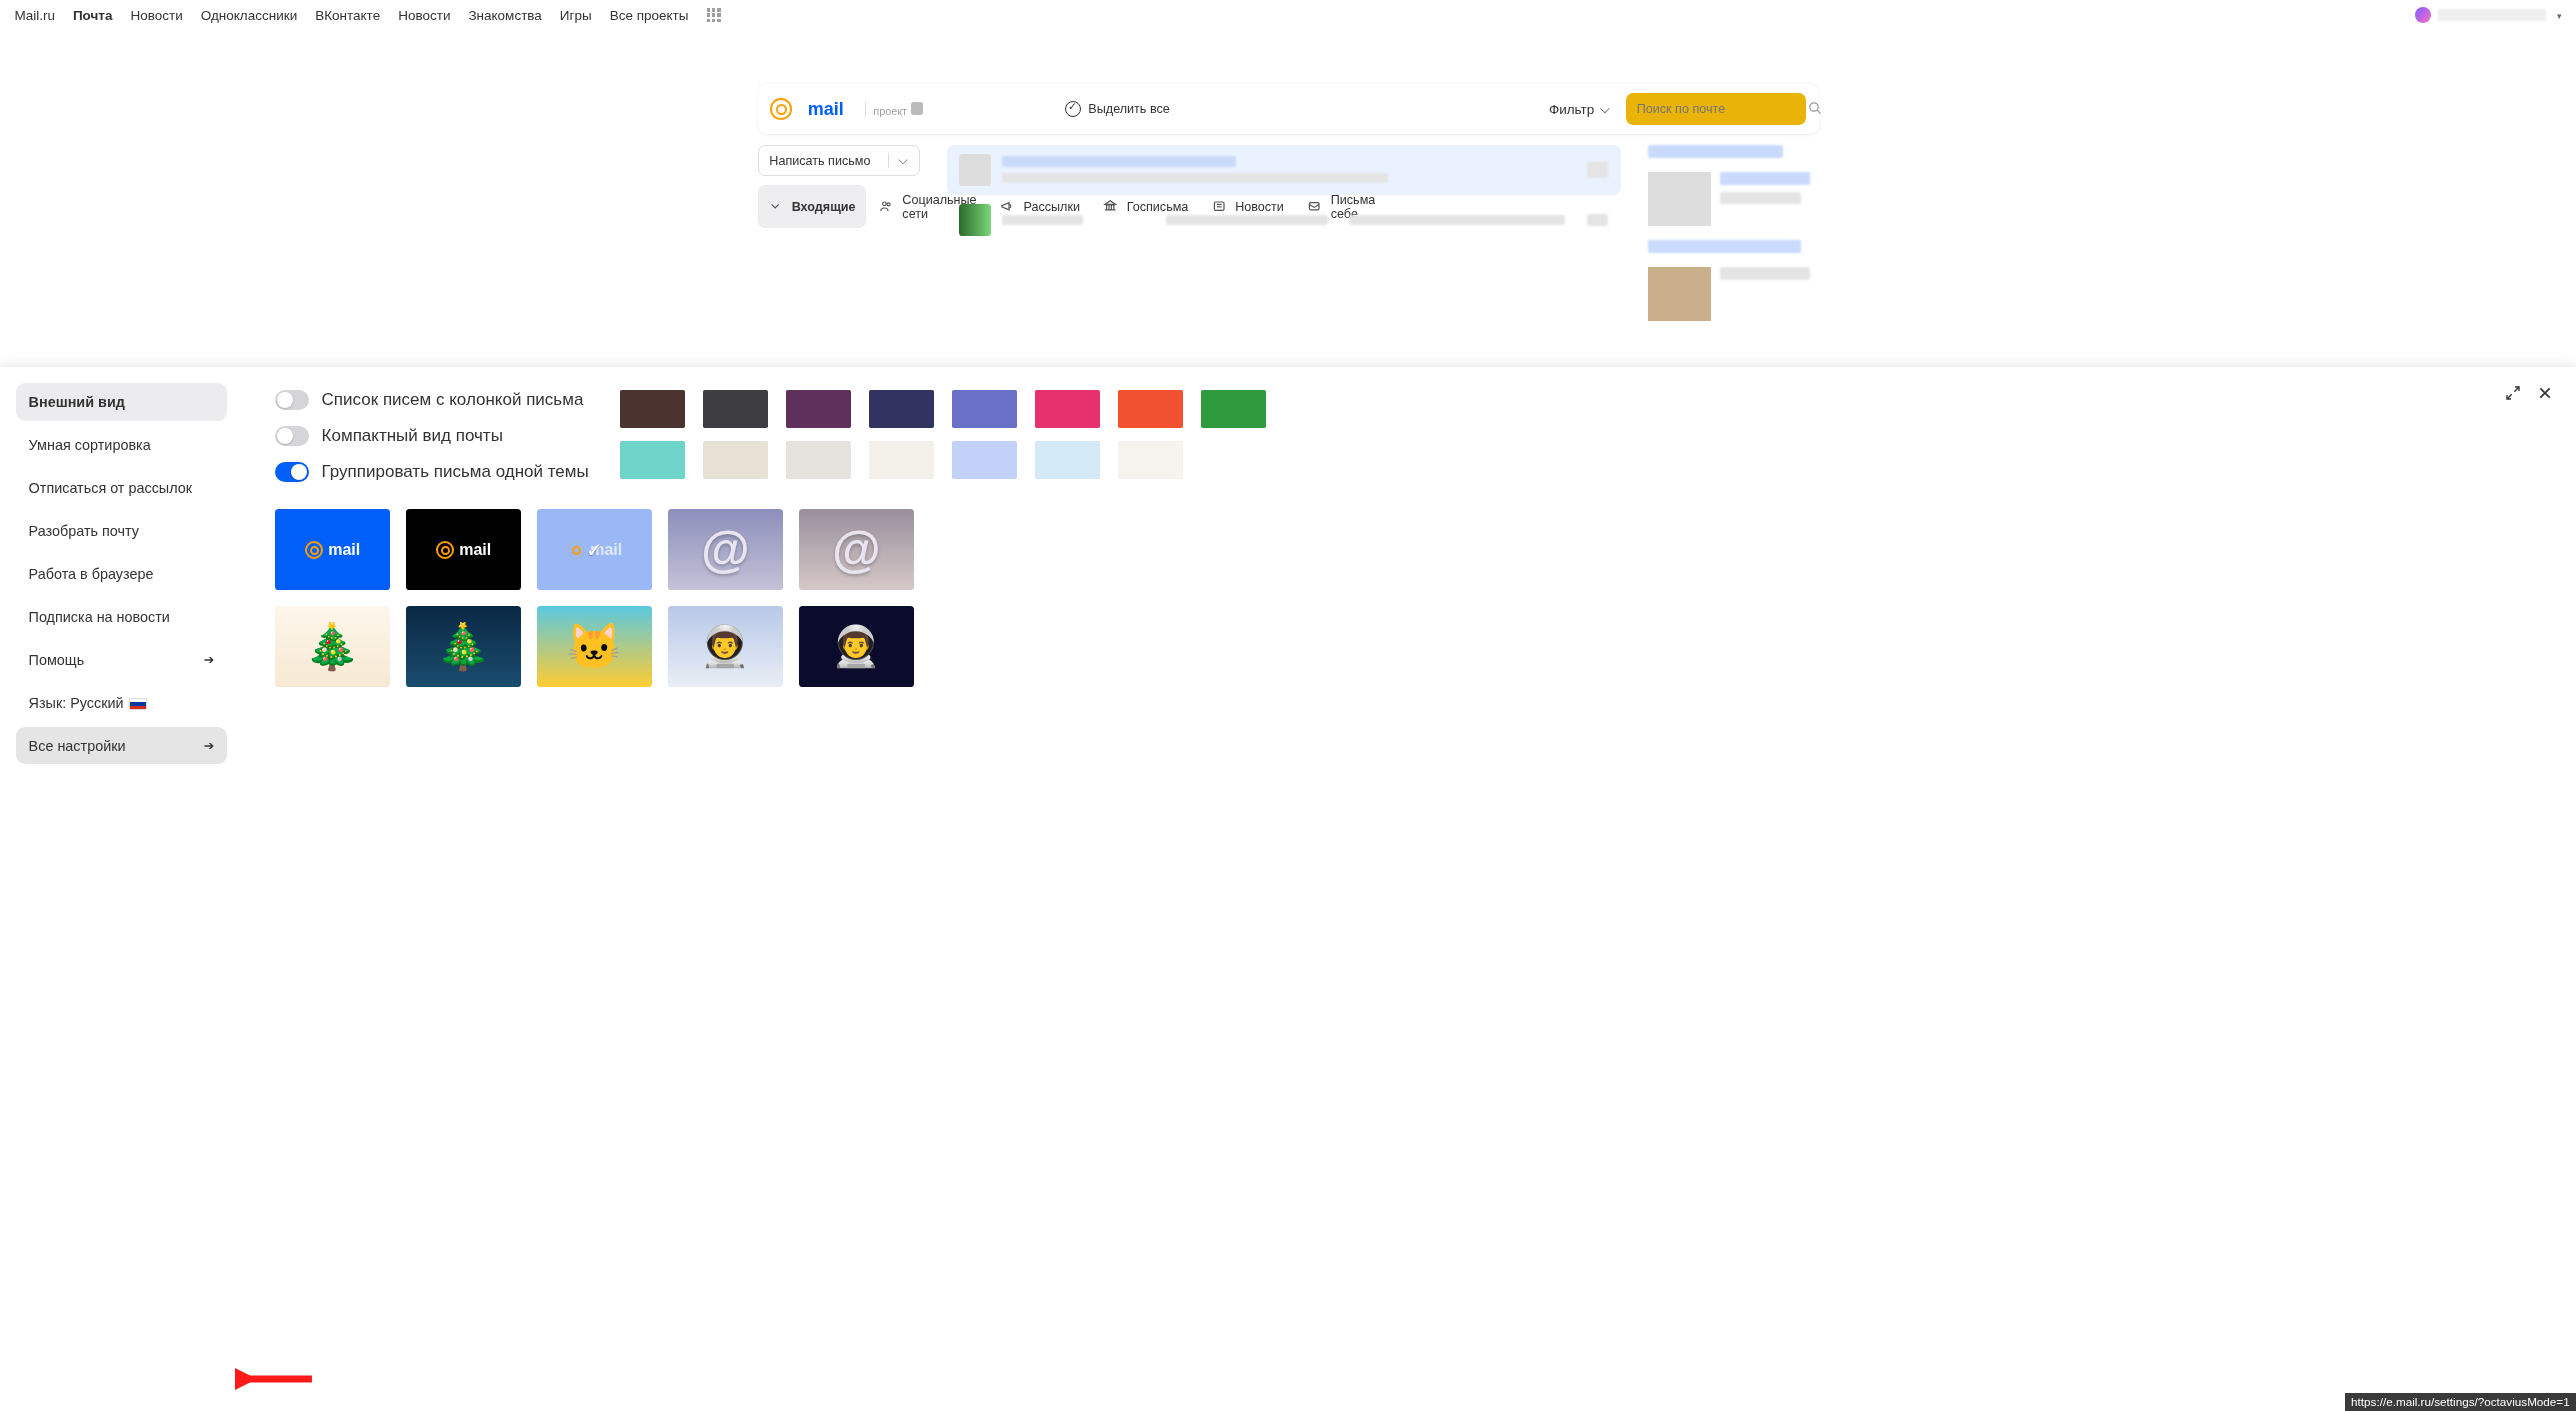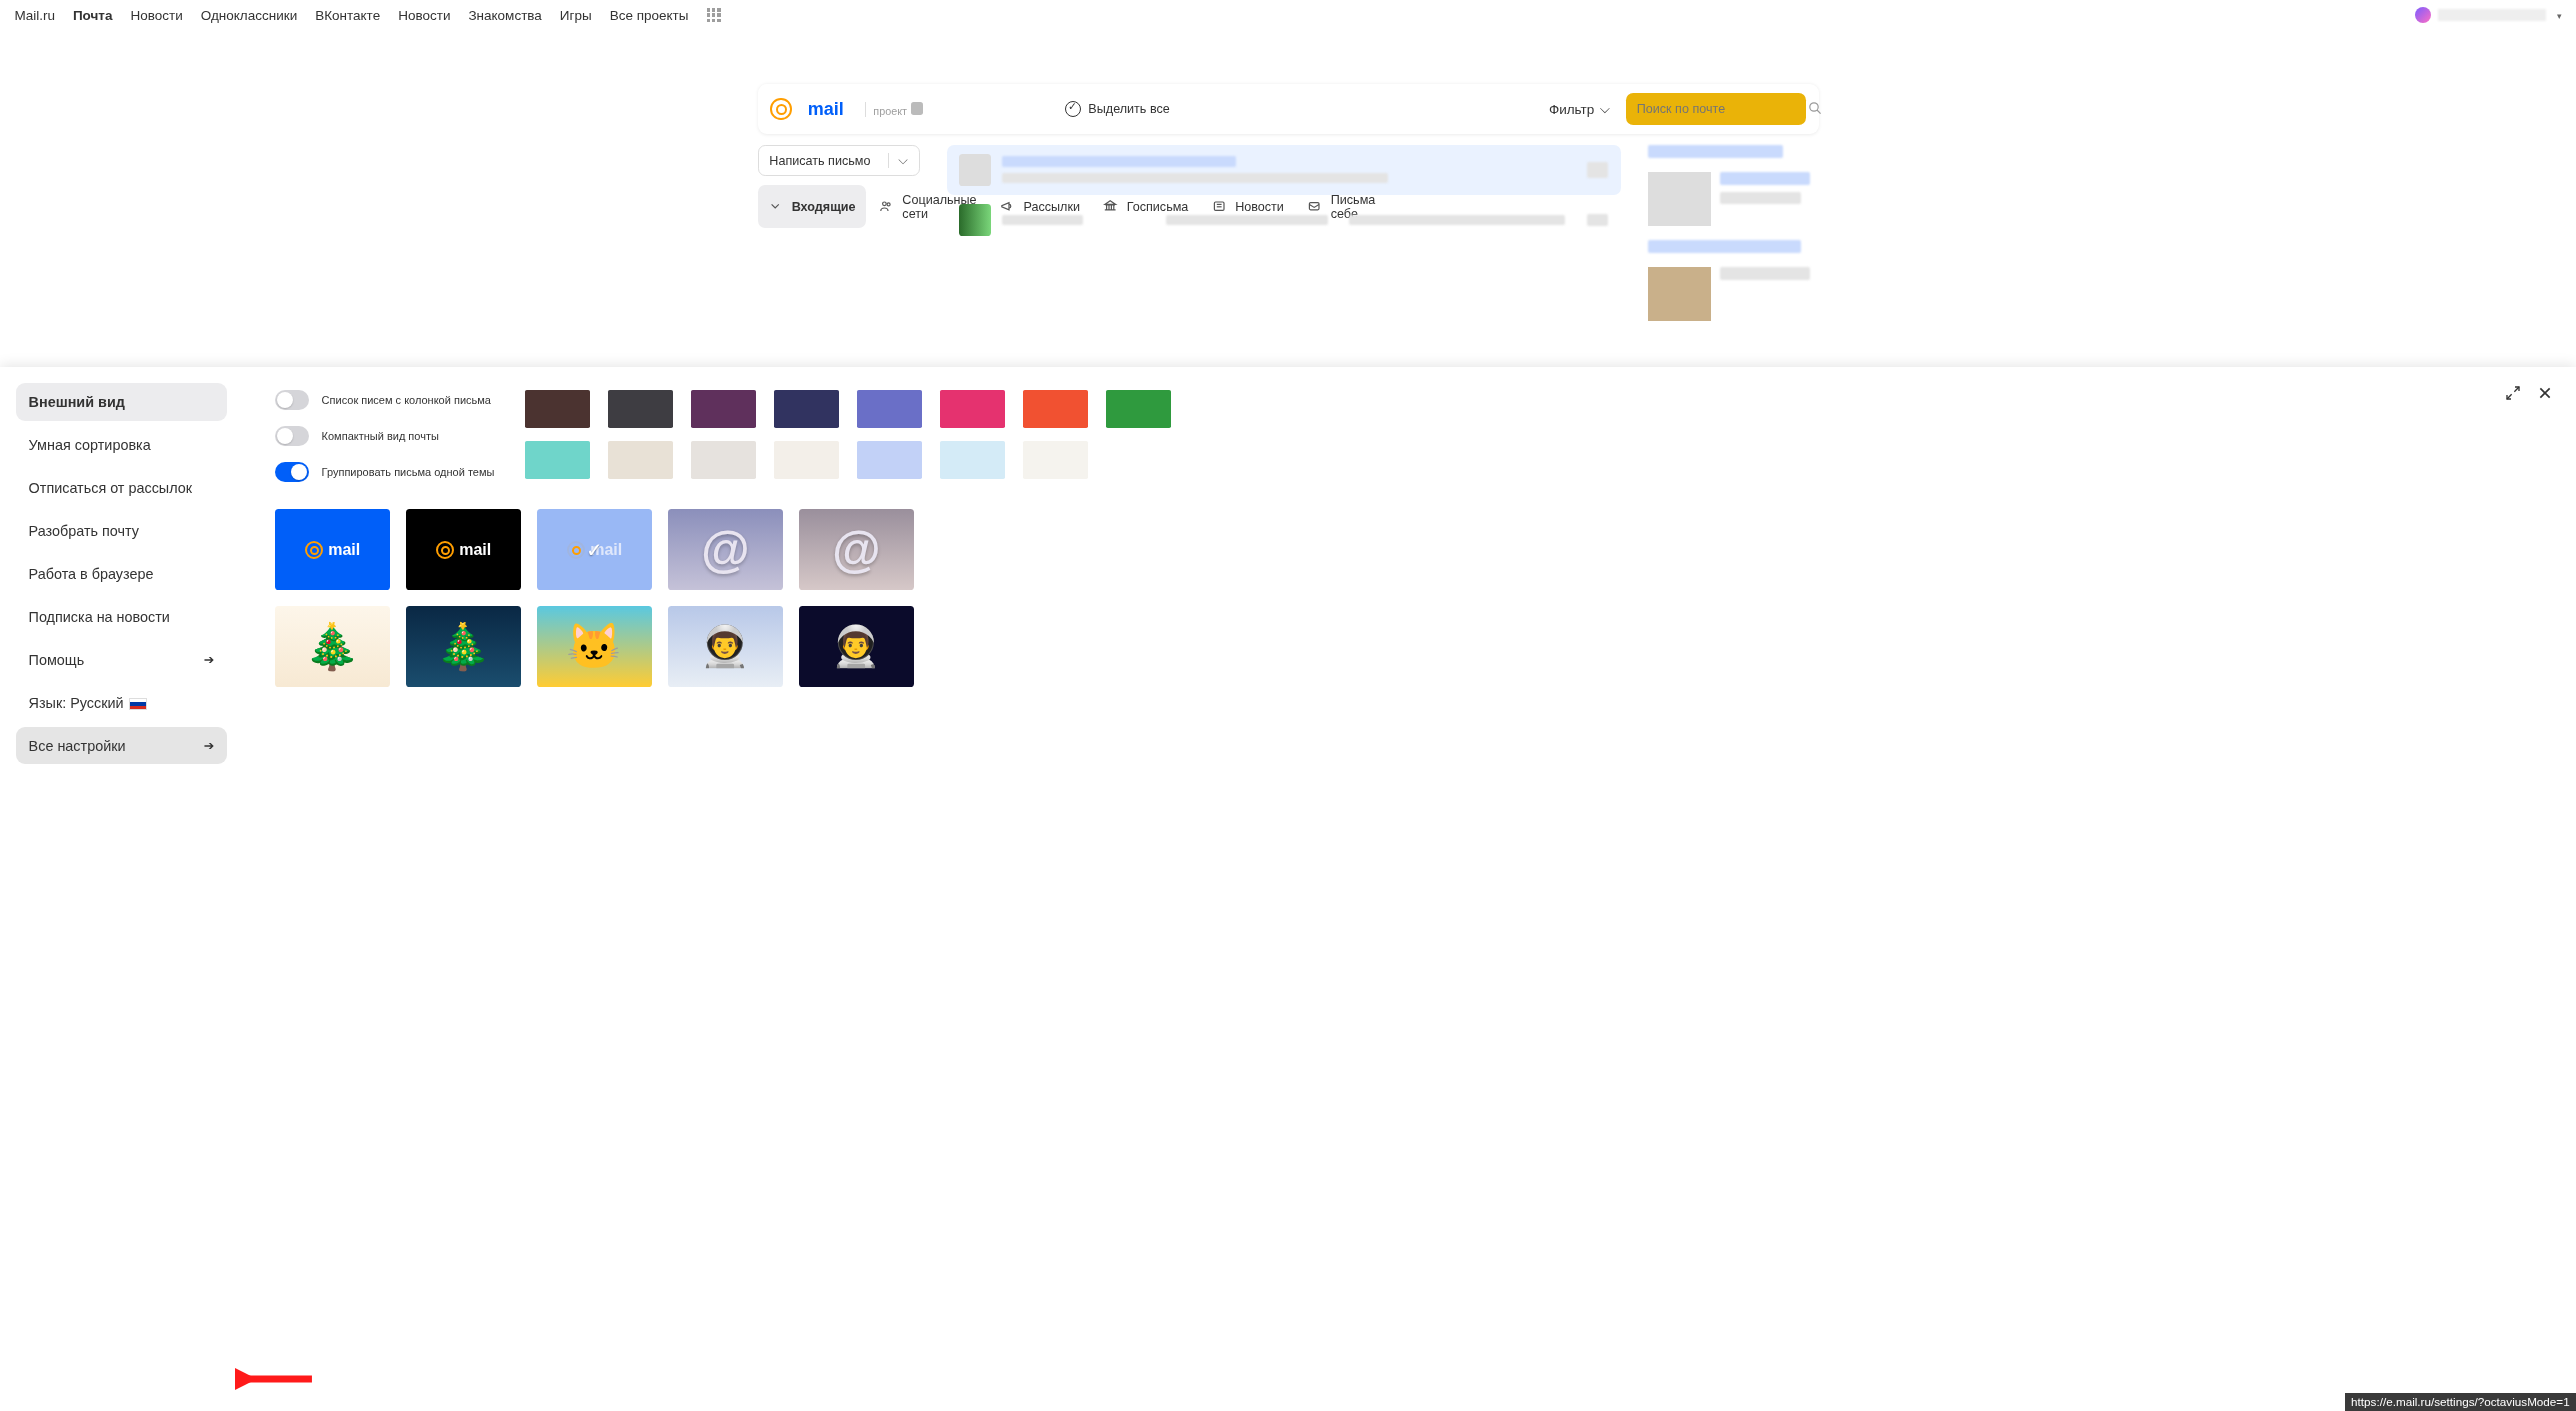--- a/index.html
+++ b/index.html
@@ -57,21 +57,21 @@
 .settings-overlay { position: fixed; left:0; right:0; bottom:0; top: 367px; background:#fff; display:flex; box-shadow: 0 -1.8px 12.6px rgba(0,0,0,.1); }
 .settings-sidebar { width:243px; padding:16px; display:flex; flex-direction:column; gap:5.4px; }
 .settings-item { padding:10.8px 12.6px; border-radius:9px; font-size:14.4px; color:#333; cursor:pointer; display:flex; align-items:center; justify-content:space-between; }
 .settings-item.active { background:#ececee; font-weight:700; }
 .settings-item .arrow { font-size:12.6px; }
 .flag-ru { display:inline-block; width:18px; height:12.6px; background:linear-gradient(#fff 33%, #0039a6 33% 66%, #d52b1e 66%); margin-left:5.4px; vertical-align:middle; border:0.9px solid #ddd; }
 .settings-main { flex:1; padding: 23.4px 32px; overflow:auto; position:relative; }
 .settings-title { font-size:16px; color:#333; margin-bottom: 21.6px; }
 .settings-top-controls { display:flex; align-items:flex-start; gap: 31px; }
 .toggles { display:flex; flex-direction:column; gap:16px; }
-.toggle-row { display:flex; align-items:center; gap:12.6px; font-size:11px; }
+.toggle-row { display:flex; align-items:center; gap:12.6px; font-size:17px; }
 .toggle { width:34px; height:20px; border-radius:10px; background:#d5d5d9; position:relative; cursor:pointer; flex-shrink:0; }
 .toggle::after { content:""; position:absolute; width:16px; height:16px; background:#fff; border-radius:50%; top:1.8px; left:1.8px; transition: left .15s; box-shadow:0 0.9px 1.8px rgba(0,0,0,.2); }
 .toggle.on { background:#005ff9; }
 .toggle.on::after { left:16px; }
 .swatch-grid { display:grid; grid-template-columns: repeat(8, 65px); gap:12.6px 18px; }
 .swatch { width:65px; height:38px; border-radius:1.8px; cursor:pointer; }
 .themes-grid { display:grid; grid-template-columns: repeat(5, 115px); gap:16px; margin-top: 27px; }
 .theme-tile { width:115px; height:81px; border-radius:3.6px; cursor:pointer; position:relative; display:flex; align-items:center; justify-content:center; overflow:hidden; }
 .theme-tile .check { position:absolute; color:#fff; font-size:20px; text-shadow:0 0.9px 1.8px rgba(0,0,0,.4); }
 .theme-mail-blue { background:#005ff9; }

